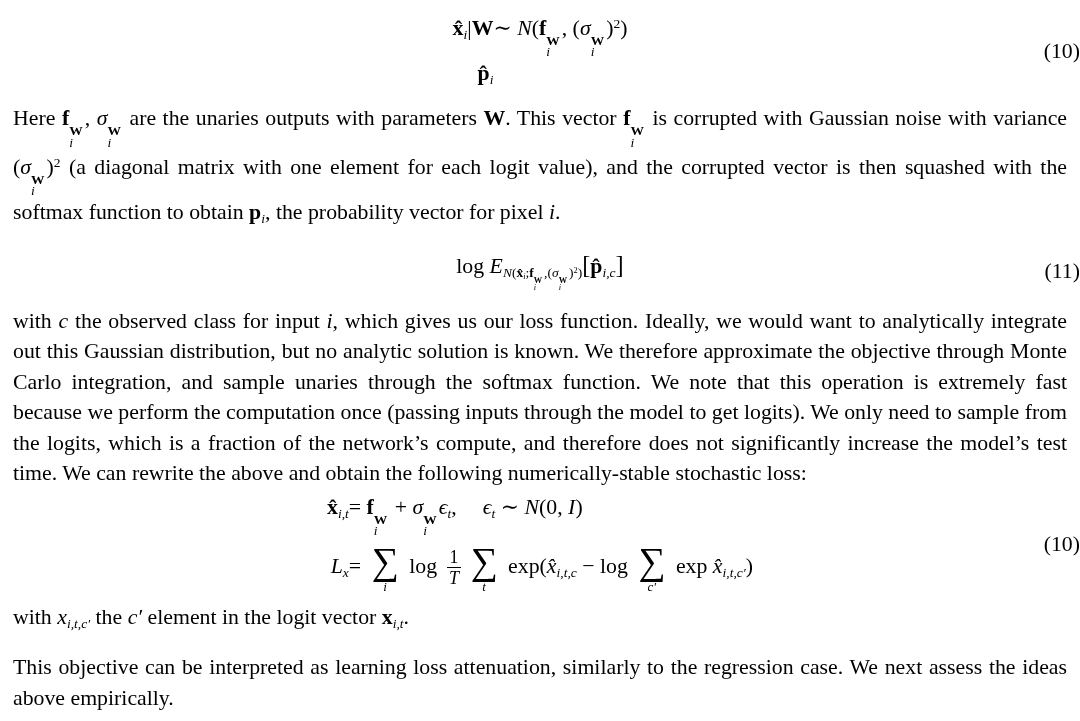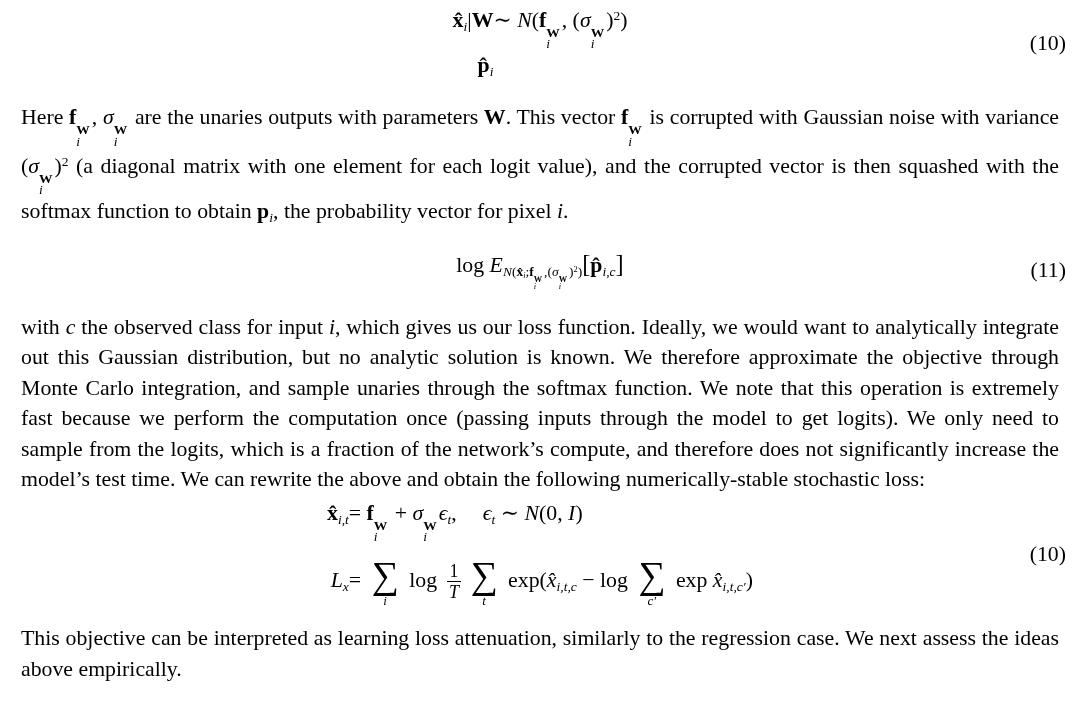--- a/index.html
+++ b/index.html
@@ -1,40 +1,40 @@
 <!DOCTYPE html>
 <html><head>
 <meta charset="utf-8">
 <style>
   html,body{margin:0;padding:0;}
   body{
     width:1080px;height:721px;overflow:hidden;background:#ffffff;color:#000000;
     font-family:"Liberation Serif","DejaVu Serif",serif;
     font-size:21.8px;
   }
-  .page{width:1080px;height:721px;position:relative;padding-top:0;box-sizing:border-box;}
-  .par{margin:16px;padding:0 5px;text-align:justify;line-height:30.5px;}
+  .page{width:1080px;height:721px;position:relative;padding-top:8px;box-sizing:border-box;}
+  .par{margin:8px;padding:0 5px;text-align:justify;line-height:30.5px;}
 
   
   .eqwrap{position:relative;}
   .eqgrid{display:grid;grid-template-columns:max-content max-content;justify-content:center;align-items:baseline;}
   .lhs{text-align:right;white-space:nowrap;}
   .rhs{text-align:left;white-space:nowrap;}
   .ctr{grid-column:1/3;justify-self:center;white-space:nowrap;}
-  .eqnum{position:absolute;right:14px;top:50%;transform:translateY(-50%);}
+  .eqnum{position:absolute;right:0;top:50%;transform:translateY(-50%);}
 
   #eq10{margin:0 0 9px 0;}
   #eq10 .eqgrid > div{line-height:31px;}
   #p1{margin-bottom:11px;}
   #p2{margin-bottom:3px;}
   #eq11{margin:1px 0 9px 0;}
   #eq11 .ctr{line-height:40px;}
   #p3{margin-bottom:5px;}
   #eq12{margin:5px 0 9px 0;}
-  #eq12 .eqgrid{row-gap:14px;}
+  #eq12 .eqgrid{row-gap:6px;}
   #p4{margin-bottom:13px;}
 
   
   .rm{font-style:normal;}
   .tx{font-style:normal;}
   .it{font-style:italic;}
   .bf{font-weight:bold;}
   .cal{font-style:italic;}
   .bigb{font-size:112%;}
   .sub{font-size:62%;vertical-align:-0.28em;}
@@ -124,16 +124,17 @@
             <span class="sig">∑</span>
             <span class="under">t</span>
           </span><span class="rm"> exp(</span><span class="it">x̂</span><span class="sub it">i,t,c</span><span class="rm"> − log </span><span class="sum">
             <span class="sig">∑</span>
             <span class="under">c′</span>
           </span><span class="rm"> exp </span><span class="it">x̂</span><span class="sub it">i,t,c′</span><span class="rm">)</span></div>
       </div>
     <span class="eqnum">(10)</span>
   </div>
 
+  <p class="par" id="p4"><span class="tx">with </span><span class="it">x</span><span class="sub it">i,t,c′</span><span class="tx"> the </span><span class="it">c′</span><span class="tx"> element in the logit vector </span><span class="bf">x</span><span class="sub it">i,t</span><span class="tx">.</span></p>
 
   <p class="par" id="p5"><span class="tx">This objective can be interpreted as learning loss attenuation, similarly to the regression case.  We next assess the ideas above empirically.</span></p>
 
 </div>
 
 </body></html>

